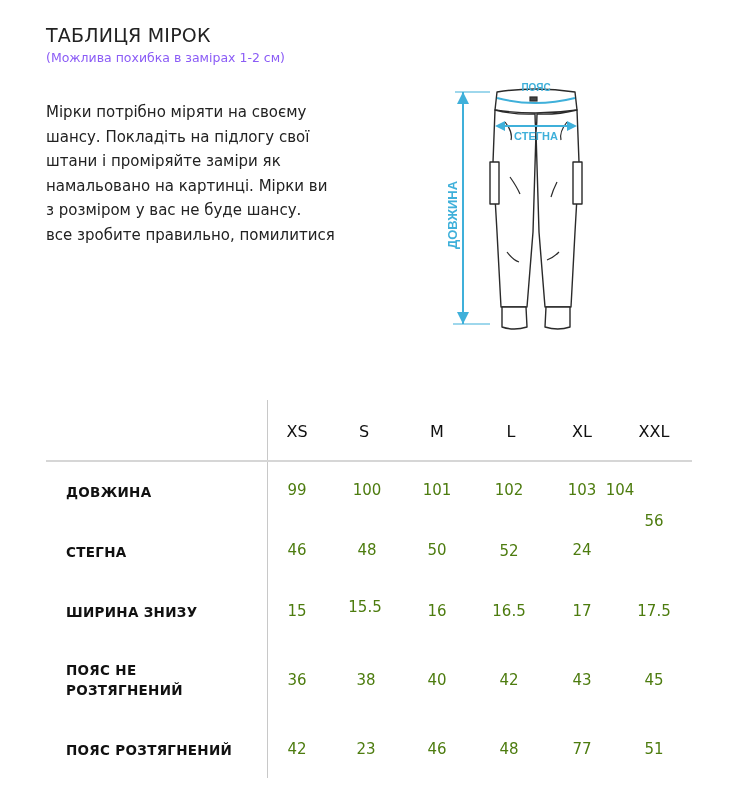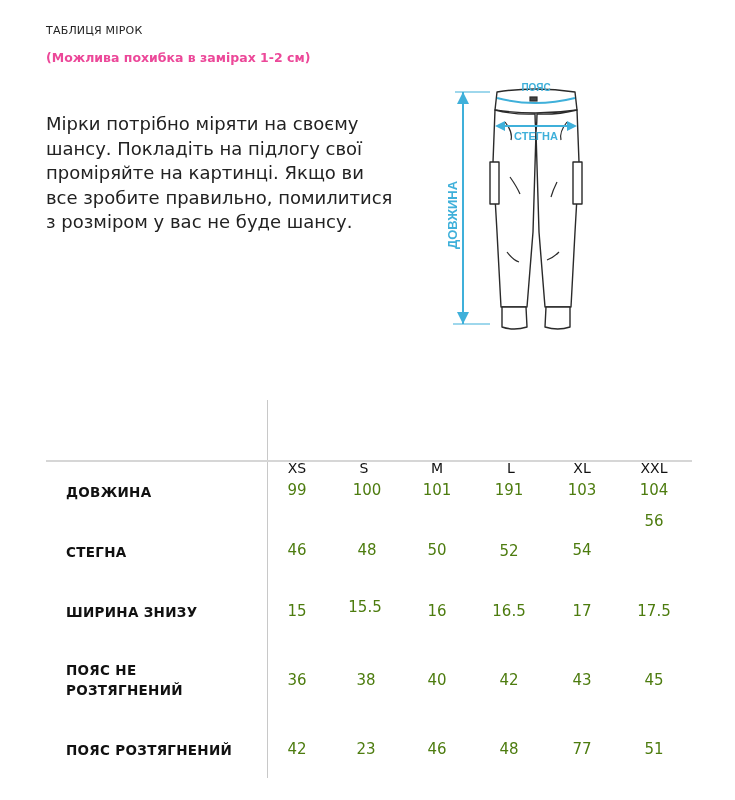--- a/index.html
+++ b/index.html
@@ -1,40 +1,41 @@
 <!DOCTYPE html>
 <html><head>
 <meta charset="utf-8">
 <style>
   html, body { margin: 0; padding: 0; background: #ffffff; }
   body { width: 735px; height: 800px; position: relative; overflow: hidden;
          font-family: "DejaVu Sans", sans-serif; color: #1a1a1a; }
-  .title { position: absolute; left: 46px; top: 24px; font-size: 11px; letter-spacing: 0.2px; color:#222; }
-  .subtitle { position: absolute; left: 46px; top: 50px; font-size: 12.5px; font-weight: bold; color:#ec4899; }
-  .intro { position: absolute; left: 46px; top: 112px; width: 330px; font-size: 18px; line-height: 24.5px; color:#222; }
+  .title { position: absolute; left: 46px; top: 24px; font-size: 19px; letter-spacing: 0.2px; color:#222; }
+  .subtitle { position: absolute; left: 46px; top: 50px; font-size: 12.5px; font-weight: normal; color:#8b5cf6; }
+  .intro { position: absolute; left: 46px; top: 100px; width: 330px; font-size: 15px; line-height: 24.5px; color:#222; }
   .intro div { white-space: nowrap; }
   .pants { position: absolute; left: 435px; top: 82px; width: 175px; height: 252px; }
   .vline { position: absolute; left: 267px; top: 400px; width: 1px; height: 378px; background: #c8c8c8; }
   .hline { position: absolute; left: 46px; top: 460px; width: 646px; height: 2px; background: #d6d6d6; }
-  .size-head { position: absolute; top: 422px; font-size: 14px; transform: translateX(-50%); color:#111;margin-top:38px; }
+  .size-head { position: absolute; top: 422px; font-size: 16px; transform: translateX(-50%); color:#111; }
   .row-label { position: absolute; left: 66px; font-size: 13.5px; font-weight: bold; letter-spacing: 0.3px; line-height: 20px; color:#111; }
   .cell { position: absolute; font-size: 15px; transform: translateX(-50%); color:#4d7c0f; }
 </style>
 </head>
 <body>
 
 <div class="title">ТАБЛИЦЯ МІРОК</div>
 <div class="subtitle">(Можлива похибка в замірах 1-2 см)</div>
 
 <div class="intro">
   <div>Мірки потрібно міряти на своєму</div>
   <div>шансу. Покладіть на підлогу свої</div>
-  <div>проміряйте на картинці. Якщо ви</div>
+  <div>штани і проміряйте заміри як</div>
+  <div>намальовано на картинці. Мірки ви</div>
+  <div>з розміром у вас не буде шансу.</div>
   <div>все зробите правильно, помилитися</div>
-  <div>з розміром у вас не буде шансу.</div>
 </div>
 
 <svg class="pants" viewBox="0 0 175 252">
   <g fill="#ffffff" stroke="#2a2a2a" stroke-width="1.4" stroke-linejoin="round">
 
     <path d="M62 10 Q100 4 140 10 L142 28 Q100 34 60 28 Z"></path>
 
     <path d="M60 28 L58 80 L62 150 L66 225 L92 225 L98 150 L101 50 Q100 40 100 32 Q80 33 60 28 Z"></path>
 
     <path d="M142 28 L144 80 L140 150 L136 225 L110 225 L104 150 L101 50 Q102 40 102 32 Q122 33 142 28 Z"></path>
@@ -79,30 +80,30 @@
   <div class="size-head" style="left:364px">S</div>
   <div class="size-head" style="left:437px">M</div>
   <div class="size-head" style="left:511px">L</div>
   <div class="size-head" style="left:582px">XL</div>
   <div class="size-head" style="left:654px">XXL</div>
 
   <div class="row-label" style="top:482px">ДОВЖИНА</div>
   <div class="cell" style="left:297px;top:481px">99</div>
   <div class="cell" style="left:367px;top:481px">100</div>
   <div class="cell" style="left:437px;top:481px">101</div>
-  <div class="cell" style="left:509px;top:481px">191</div>
+  <div class="cell" style="left:509px;top:481px">102</div>
   <div class="cell" style="left:582px;top:481px">103</div>
-  <div class="cell" style="left:654px;top:481px">104</div>
+  <div class="cell" style="left:620px;top:481px">104</div>
 
   <div class="row-label" style="top:542px">СТЕГНА</div>
   <div class="cell" style="left:297px;top:541px">46</div>
   <div class="cell" style="left:367px;top:541px">48</div>
   <div class="cell" style="left:437px;top:541px">50</div>
   <div class="cell" style="left:509px;top:542px">52</div>
-  <div class="cell" style="left:582px;top:541px">54</div>
+  <div class="cell" style="left:582px;top:541px">24</div>
   <div class="cell" style="left:654px;top:512px">56</div>
 
   <div class="row-label" style="top:602px">ШИРИНА ЗНИЗУ</div>
   <div class="cell" style="left:297px;top:602px">15</div>
   <div class="cell" style="left:365px;top:598px">15.5</div>
   <div class="cell" style="left:437px;top:602px">16</div>
   <div class="cell" style="left:509px;top:602px">16.5</div>
   <div class="cell" style="left:582px;top:602px">17</div>
   <div class="cell" style="left:654px;top:602px">17.5</div>
 

